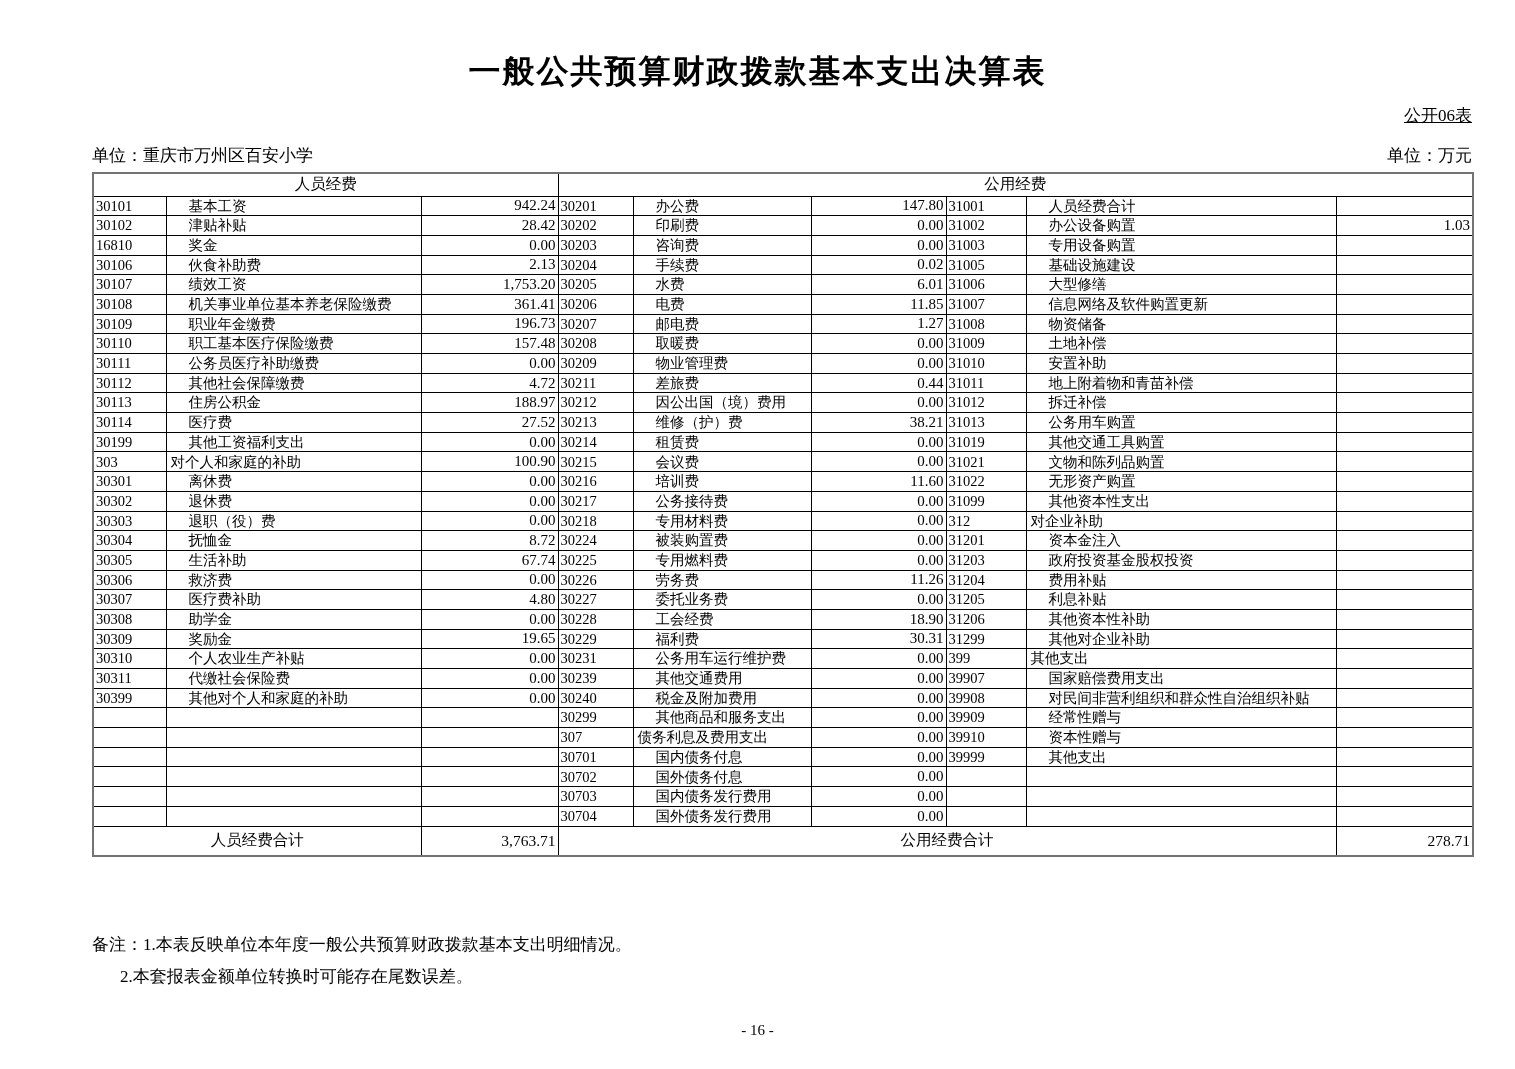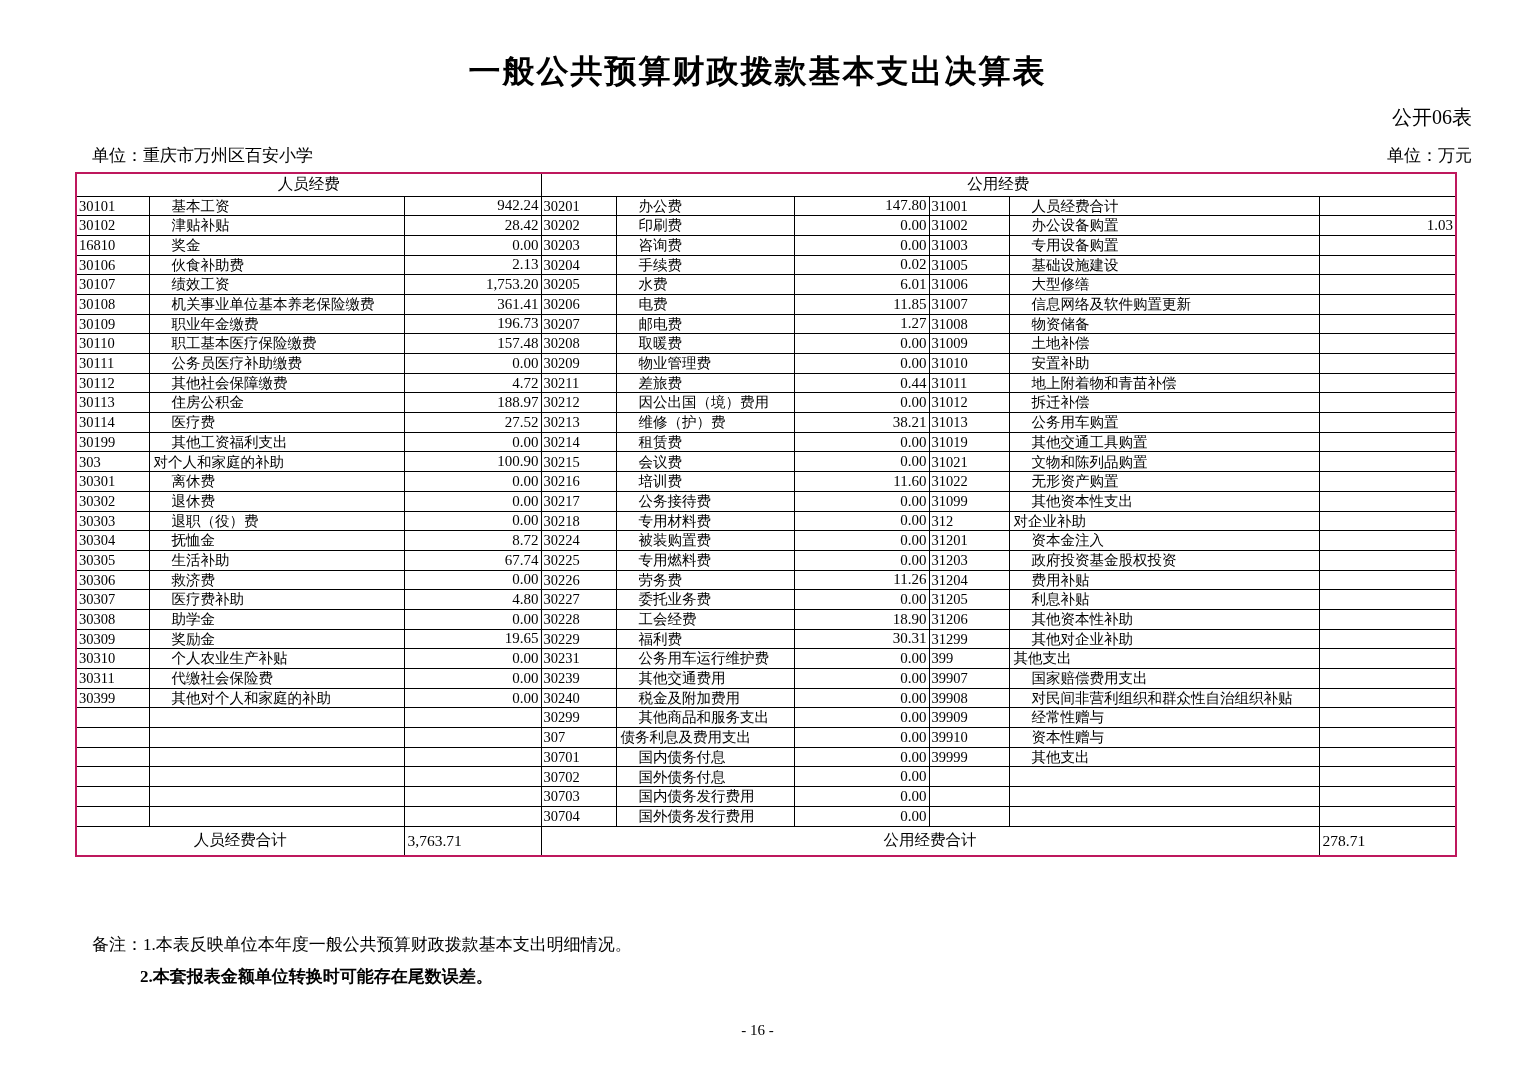--- a/index.html
+++ b/index.html
@@ -12,33 +12,34 @@
   }
   .sheet { position: relative; width: 1515px; height: 1069px; overflow: hidden; }
 
   .title {
     position: absolute; top: 50px; left: 0; width: 100%;
     text-align: center;
     font-size: 32px; font-weight: bold; letter-spacing: 2px;
   }
   .table-label {
     position: absolute; top: 104px; right: 43px;
-    font-size: 20px;
+    font-size: 17px;
+    text-decoration: underline;
   }
   .unit-row {
     position: absolute; top: 144px; left: 92px; width: 1380px;
     display: flex; justify-content: space-between;
     font-size: 17px;
   }
 
   table.main {
-    position: absolute; top: 172px; left: 75px;
+    position: absolute; top: 172px; left: 92px;
     width: 1380px;
     border-collapse: collapse; table-layout: fixed;
-    border: 2px solid #be185d;
+    border: 2px solid #737373;
   }
   table.main th, table.main td {
     border: 1px solid #000;
     padding: 0 3px;
     overflow: hidden;
   }
   thead tr.sec-row th {
     height: 23px; font-weight: normal; font-size: 15.5px;
     text-align: center; vertical-align: middle;
   }
@@ -52,27 +53,27 @@
     vertical-align: middle; white-space: nowrap;
   }
   tbody td.code-cell { text-align: left; padding-left: 2px; }
   tbody td.subject-cell { text-align: left; padding-left: 4px; }
   tbody td.subject-cell.indent { padding-left: 22px; }
   tbody td.amount-cell { text-align: right; padding-right: 2px; font-size: 15px; }
   tfoot td {
     height: 30px; font-size: 15.5px; vertical-align: middle;
   }
   tfoot td.total-label { text-align: center; }
-  tfoot td.amount-cell { padding-right: 2px; margin-top: 12px; }
+  tfoot td.amount-cell { text-align: right; padding-right: 2px; margin-top: 12px; }
 
   .notes {
     position: absolute; top: 934px; left: 92px;
     font-size: 17px; line-height: 1.25;
   }
-  .notes .note-line-2 { margin-top: 11px; margin-left: 48px; font-weight: bold; }
+  .notes .note-line-2 { margin-top: 11px; margin-left: 28px; }
   .page-number {
     position: absolute; top: 1022px; left: 0; width: 100%;
     text-align: center; font-size: 15px;
   }
 </style>
 </head>
 <body>
 
 <div class="sheet">
 

